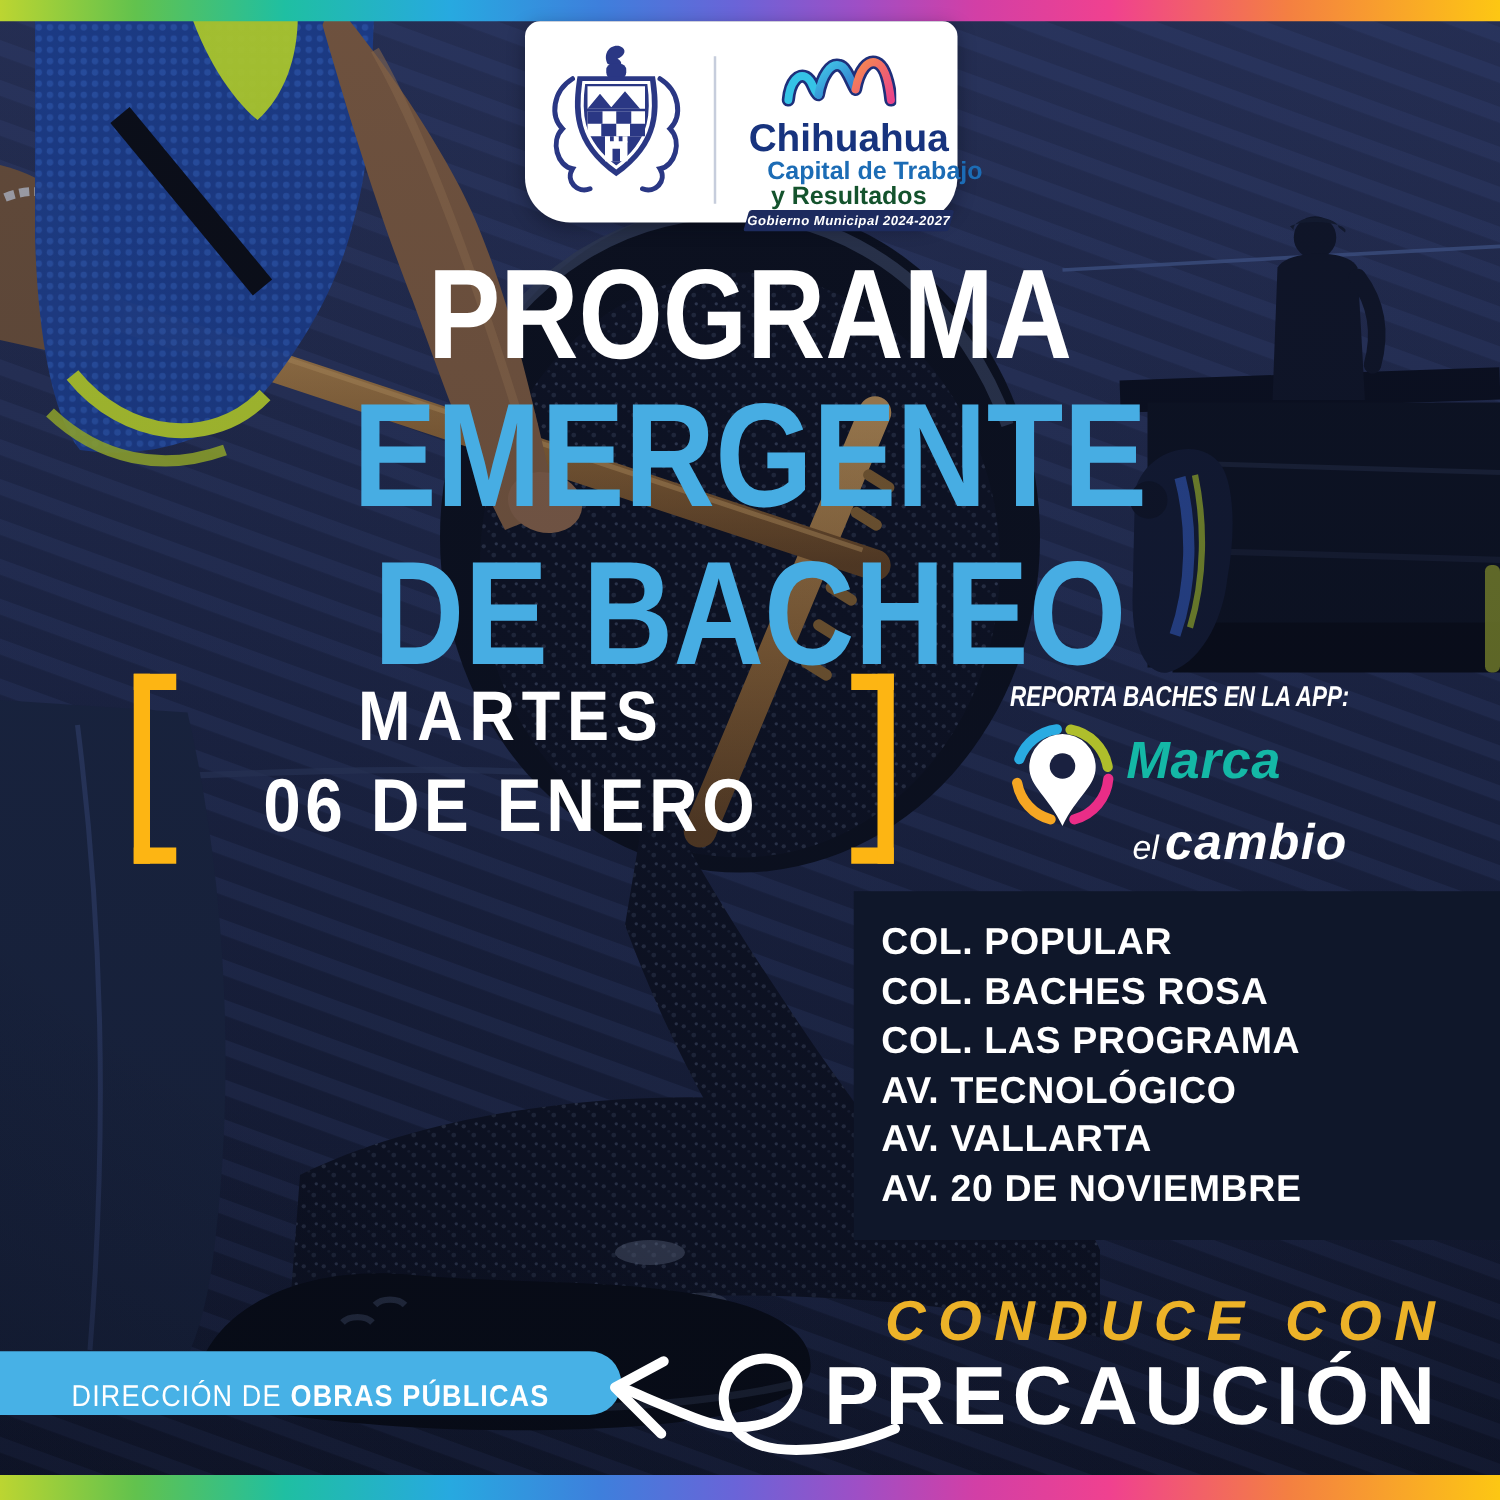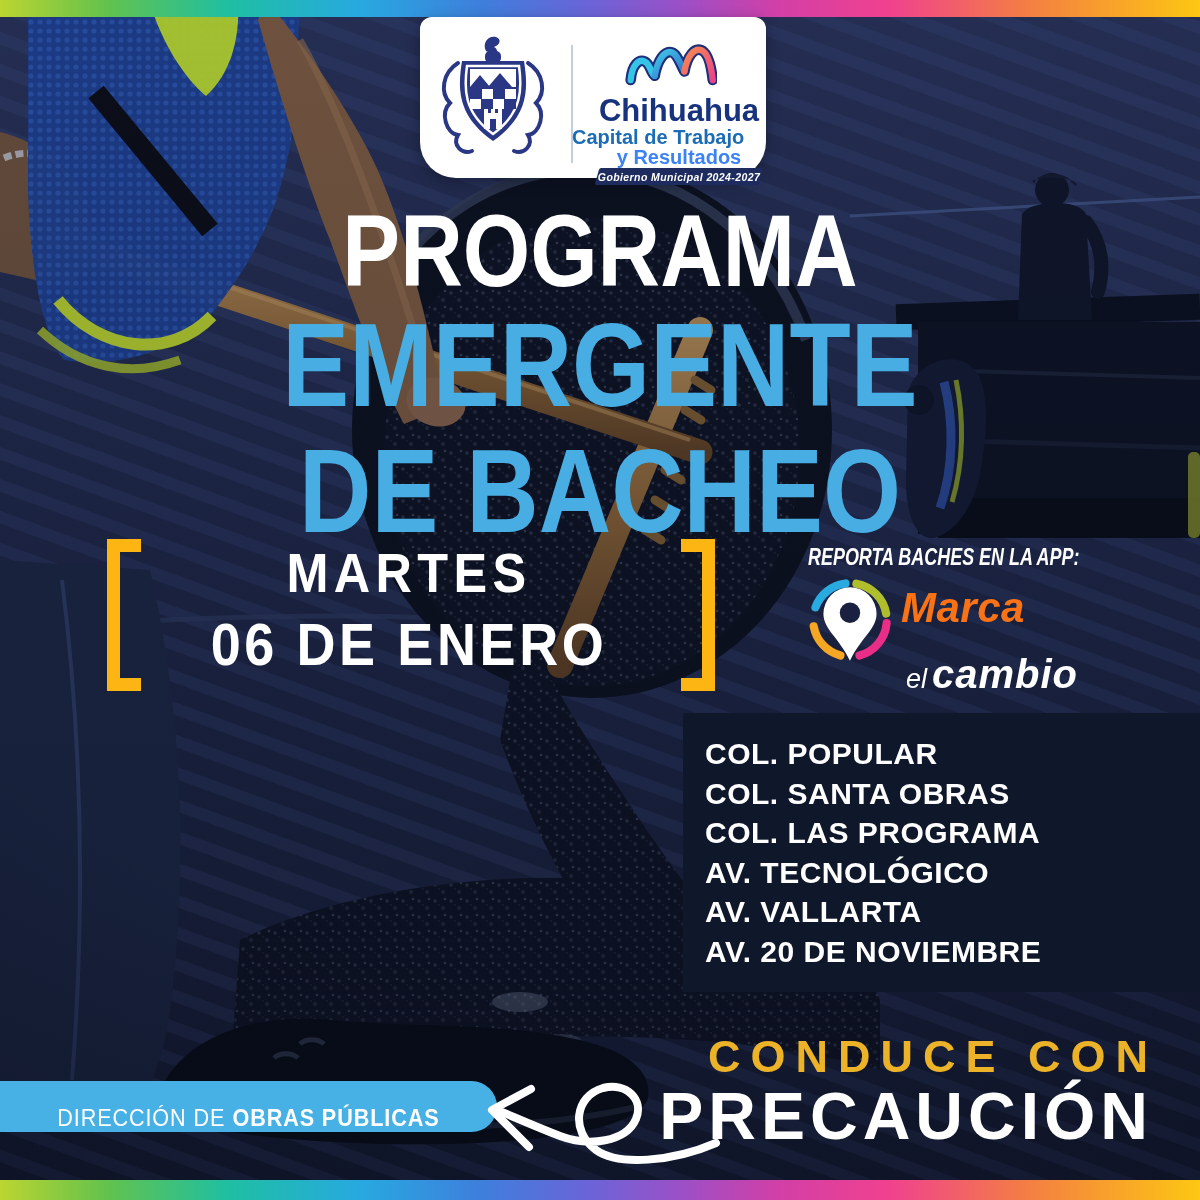--- a/index.html
+++ b/index.html
@@ -31,24 +31,24 @@
   
   .logo-card{
     left:420px;top:17px;width:346px;height:161px;background:#ffffff;
     border-radius:12px 12px 36px 36px;box-shadow:0 4px 14px rgba(5,8,20,.35);padding-left:32px;
   }
   .crest{position:absolute;left:16px;top:18px;}
   .logo-divider{position:absolute;left:151px;top:28px;width:2px;height:118px;background:#c6cddc;}
   .m-logo{position:absolute;left:205px;top:23px;}
   .brand-city{position:absolute;left:152px;top:76px;width:214px;text-align:center;
     font-size:31px;font-weight:700;color:#17337e;letter-spacing:0;}
-  .brand-tag1{position:absolute;left:152px;top:109px;width:214px;text-align:left;
+  .brand-tag1{position:absolute;left:152px;top:109px;width:214px;text-align:right;
     font-size:20px;font-weight:700;color:#1c6cb5;}
   .brand-tag2{position:absolute;left:152px;top:129px;width:214px;text-align:center;
-    font-size:20px;font-weight:700;color:#3b82f6;}
+    font-size:20px;font-weight:700;color:#14532d;}
   .gov-ribbon{position:absolute;left:177px;top:151px;width:164px;height:17px;
     background:#1d2b5e;transform:skewX(-16deg);border-radius:2px;
     display:flex;align-items:center;justify-content:center;}
   .gov-ribbon span{transform:skewX(16deg);font-size:10.5px;font-weight:700;font-style:italic;
     color:#ffffff;letter-spacing:.4px;white-space:nowrap;}
 
   
   .title-line{left:0;width:1200px;text-align:center;font-weight:700;line-height:1;
     transform:scaleX(.85);white-space:nowrap;}
   .title-1{top:200px;font-size:102px;color:#ffffff;}
@@ -62,40 +62,40 @@
   .date-line{left:103px;width:612px;text-align:center;color:#ffffff;font-weight:700;
     line-height:1;transform:scaleX(.9);white-space:nowrap;}
   .date-1{top:545px;font-size:56px;letter-spacing:6px;}
   .date-2{top:615px;font-size:60px;letter-spacing:4px;}
 
   
   .app-label{left:808px;top:544px;font-size:23px;font-weight:700;font-style:italic;
     color:#ffffff;white-space:nowrap;transform:scaleX(.78);transform-origin:left center;}
   .pin-logo{position:absolute;left:804px;top:576px;}
   .marca-top{left:901px;top:584px;font-size:42px;font-weight:700;font-style:italic;
-    color:#f97316;letter-spacing:.5px;}
+    color:#14b8a6;letter-spacing:.5px;}
   .marca-bottom{left:906px;top:620px;color:#ffffff;font-style:italic;white-space:nowrap;margin-top:32px;}
   .marca-bottom .el{font-size:27px;font-weight:400;margin-right:5px;}
   .marca-bottom .cambio{font-size:40px;font-weight:700;letter-spacing:1px;}
 
   
   .locations-box{left:683px;top:713px;width:517px;height:279px;background:#0f172a;
     padding:21px 10px 0 22px;}
   .loc-item{font-size:30px;font-weight:700;color:#ffffff;line-height:39.5px;
     letter-spacing:.5px;white-space:nowrap;}
 
   
   .dept-pill{left:0;top:1081px;width:497px;height:51px;background:#47b1e6;
     border-radius:0 26px 26px 0;display:flex;align-items:flex-end;justify-content:center;}
   .dept-pill .inner{transform:scaleX(.9);white-space:nowrap;color:#ffffff;font-size:24px;
     letter-spacing:1px;}
   .dept-pill .reg{font-weight:400;margin-right:8px;}
   .dept-pill .bold{font-weight:700;}
   .warn-line{text-align:right;font-weight:700;line-height:1;white-space:nowrap;}
-  .warn-1{right:42px;top:1034px;font-size:45px;letter-spacing:10px;color:#ecb228;}
+  .warn-1{right:42px;top:1034px;font-size:45px;letter-spacing:10px;color:#ecb228;font-style:italic;}
   .warn-2{right:47px;top:1083px;font-size:66px;letter-spacing:5px;color:#ffffff;}
   .arrow-layer{position:absolute;left:0;top:0;pointer-events:none;}
 </style>
 </head>
 <body>
 
 <div class="poster">
 
   <svg class="bg-photo" width="1200" height="1200" viewBox="0 0 1200 1200" aria-hidden="true">
     <defs>
@@ -281,21 +281,21 @@
     <path d="M45,11 a26,26 0 0 1 26,26 c0,15 -15,23 -26,46 c-11,-23 -26,-31 -26,-46 a26,26 0 0 1 26,-26 Z" fill="#ffffff"></path>
     <circle cx="45" cy="36" r="10" fill="#1a2140"></circle>
   </svg>
   <div class="abs marca-top">Marca</div>
   <div class="abs marca-bottom">
     <span class="el">el</span><span class="cambio">cambio</span>
   </div>
 
   <div class="abs locations-box">
     <div class="loc-item">COL. POPULAR</div>
-    <div class="loc-item">COL. SANTA OBRAS</div>
+    <div class="loc-item">COL. BACHES ROSA</div>
     <div class="loc-item">COL. LAS PROGRAMA</div>
     <div class="loc-item">AV. TECNOLÓGICO</div>
     <div class="loc-item">AV. VALLARTA</div>
     <div class="loc-item">AV. 20 DE NOVIEMBRE</div>
   </div>
 
   <div class="abs dept-pill">
     <div class="inner">
       <span class="reg">DIRECCIÓN DE</span><span class="bold">OBRAS PÚBLICAS</span>
     </div>

